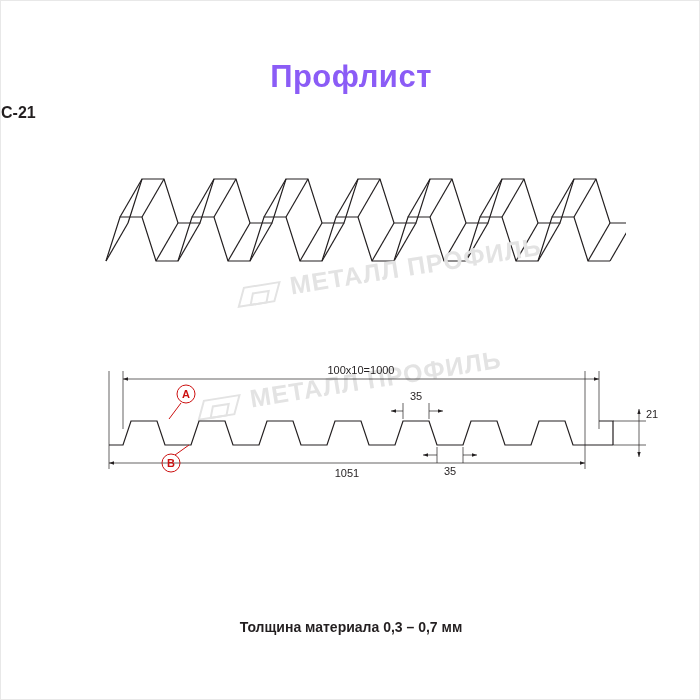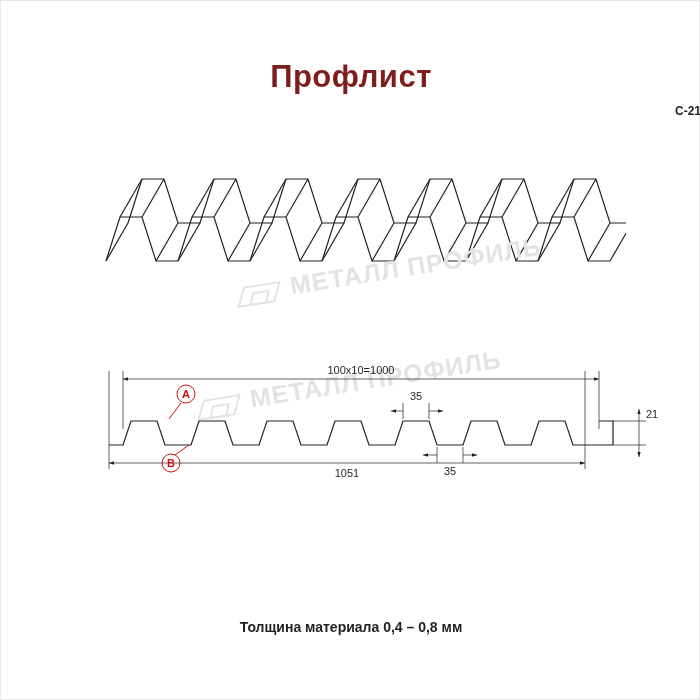--- a/index.html
+++ b/index.html
@@ -24,29 +24,29 @@
   }
   .title {
     position: absolute;
     top: 58px;
     left: 0;
     width: 700px;
     text-align: center;
     font-size: 31px;
     font-weight: bold;
     letter-spacing: 0.5px;
-    color: #7f1d1d;
+    color: #8b5cf6;
   }
   .subtitle {
     position: absolute;
     top: 103px;
     left: 0;
     width: 700px;
-    text-align: right;
-    font-size: 12px;
+    text-align: left;
+    font-size: 16px;
     font-weight: bold;
     color: #231f20;
   }
   .footer-note {
     position: absolute;
     top: 618px;
     left: 0;
     width: 700px;
     text-align: center;
     font-size: 14px;
@@ -226,15 +226,15 @@
       </g>
 
       <g>
         <circle class="ln-red" cx="110" cy="112" r="9"></circle>
         <text class="tx-red" x="110" y="116" text-anchor="middle">B</text>
         <path class="ln-red" d="M114 104 L128 94"></path>
       </g>
     </svg>
   </div>
 
-  <div class="footer-note">Толщина материала 0,4 – 0,8 мм</div>
+  <div class="footer-note">Толщина материала 0,3 – 0,7 мм</div>
 
 </div>
 
 </body></html>

